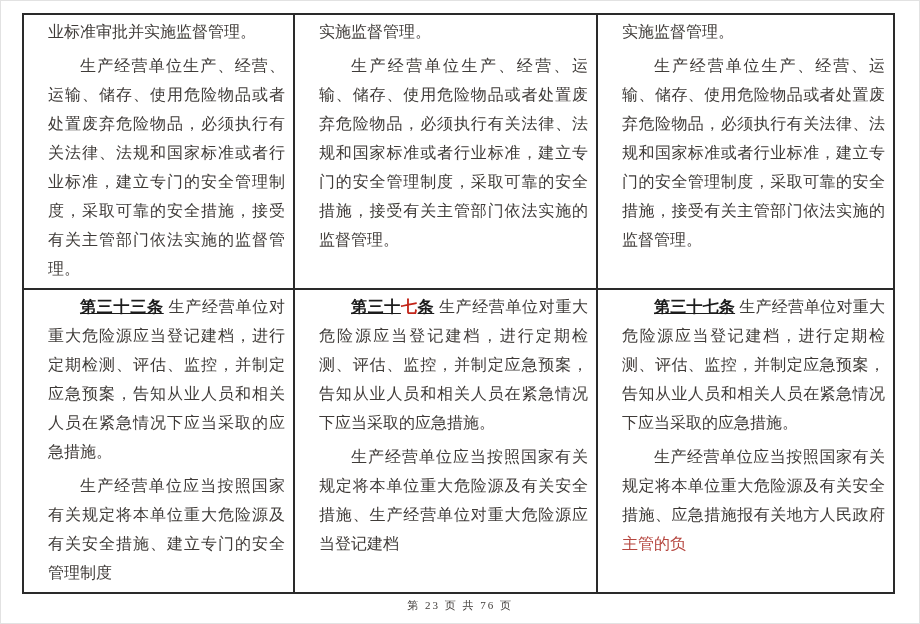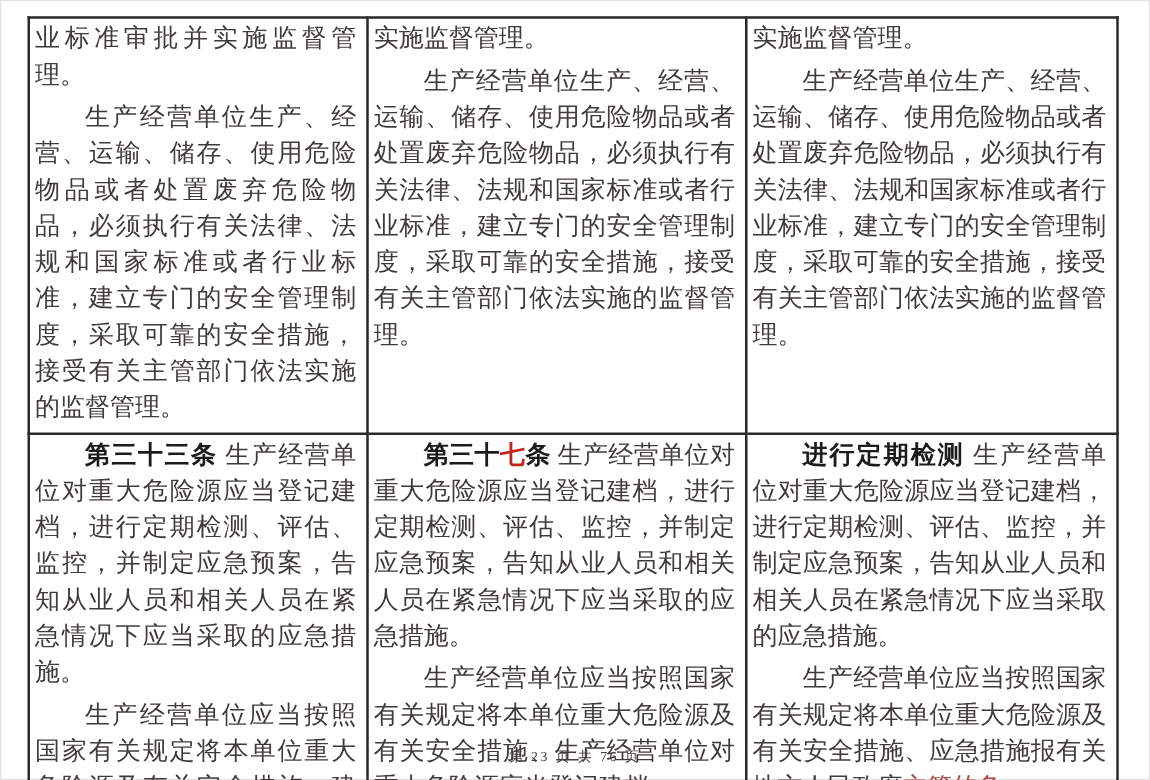--- a/index.html
+++ b/index.html
@@ -19,38 +19,39 @@
     position: absolute;
     left: 22px;
     top: 13px;
     width: 871px;
     border-collapse: collapse;
     table-layout: fixed;
   }
   .law-table td {
     border: 2px solid var(--table-border, #2a2a2a);
     vertical-align: top;
-    padding: 2px 8px 0 4px;
-    font-size: 20px;
+    padding: 2px 8px 0 24px;
+    font-size: 16px;
     line-height: 29px;
     color: var(--body-text, #3f3b38);
     overflow: hidden;
   }
   .row-1 td { height: 271px; }
   .row-2 td { height: 262px; }
   .cell-paragraph {
     margin: 0 0 5px 0;
     text-align: justify;
   }
   .cell-paragraph.indent {
     text-indent: 2em;
   }
   .seg-bold {
     font-weight: bold;
     color: var(--heading-text, #1c1c1c);
+    text-decoration: underline;
   }
   .seg-red-bold {
     font-weight: bold;
     color: var(--highlight-red, #c22418);
   }
   .seg-red {
     color: var(--highlight-red-soft, #b5453e);
   }
   .page-footer {
     position: absolute;
@@ -90,20 +91,20 @@
       <tr class="row-2">
         <td>
           <p class="cell-paragraph indent"><span class="seg-bold">第三十三条</span><span> 生产经营单位对重大危险源应当登记建档，进行定期检测、评估、监控，并制定应急预案，告知从业人员和相关人员在紧急情况下应当采取的应急措施。</span></p>
           <p class="cell-paragraph indent"><span>生产经营单位应当按照国家有关规定将本单位重大危险源及有关安全措施、建立专门的安全管理制度</span></p>
         </td>
         <td>
           <p class="cell-paragraph indent"><span class="seg-bold">第三十</span><span class="seg-red-bold">七</span><span class="seg-bold">条</span><span> 生产经营单位对重大危险源应当登记建档，进行定期检测、评估、监控，并制定应急预案，告知从业人员和相关人员在紧急情况下应当采取的应急措施。</span></p>
           <p class="cell-paragraph indent"><span>生产经营单位应当按照国家有关规定将本单位重大危险源及有关安全措施、生产经营单位对重大危险源应当登记建档</span></p>
         </td>
         <td>
-          <p class="cell-paragraph indent"><span class="seg-bold">进行定期检测</span><span> 生产经营单位对重大危险源应当登记建档，进行定期检测、评估、监控，并制定应急预案，告知从业人员和相关人员在紧急情况下应当采取的应急措施。</span></p>
+          <p class="cell-paragraph indent"><span class="seg-bold">第三十七条</span><span> 生产经营单位对重大危险源应当登记建档，进行定期检测、评估、监控，并制定应急预案，告知从业人员和相关人员在紧急情况下应当采取的应急措施。</span></p>
           <p class="cell-paragraph indent"><span>生产经营单位应当按照国家有关规定将本单位重大危险源及有关安全措施、应急措施报有关地方人民政府</span><span class="seg-red">主管的负</span></p>
         </td>
       </tr>
     </tbody>
 </table>
 
 <div class="page-footer">第 23 页 共 76 页</div>
 
 </body></html>

